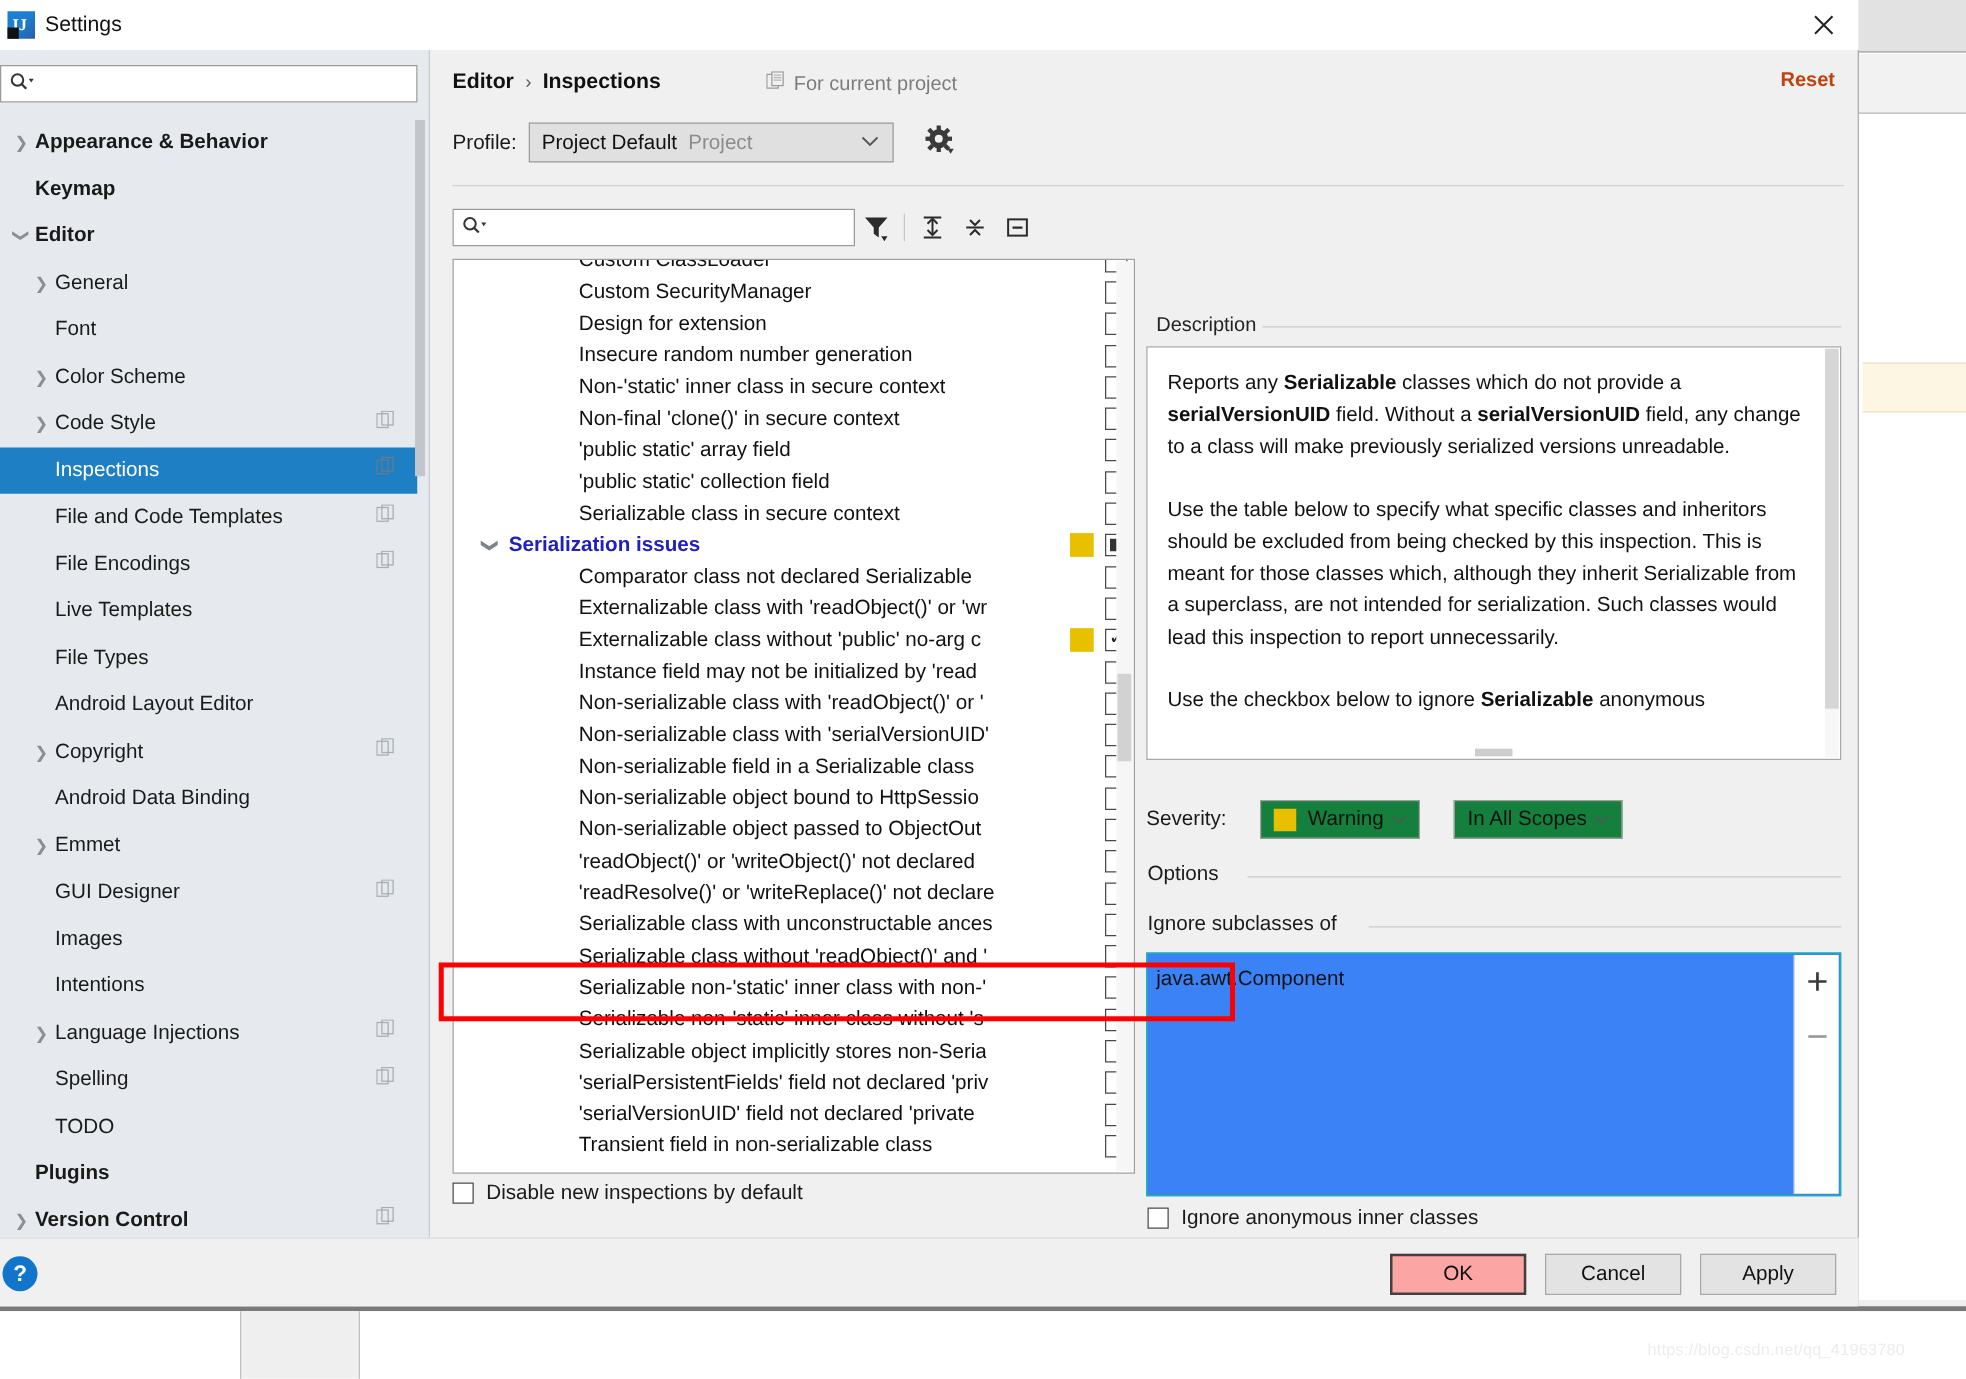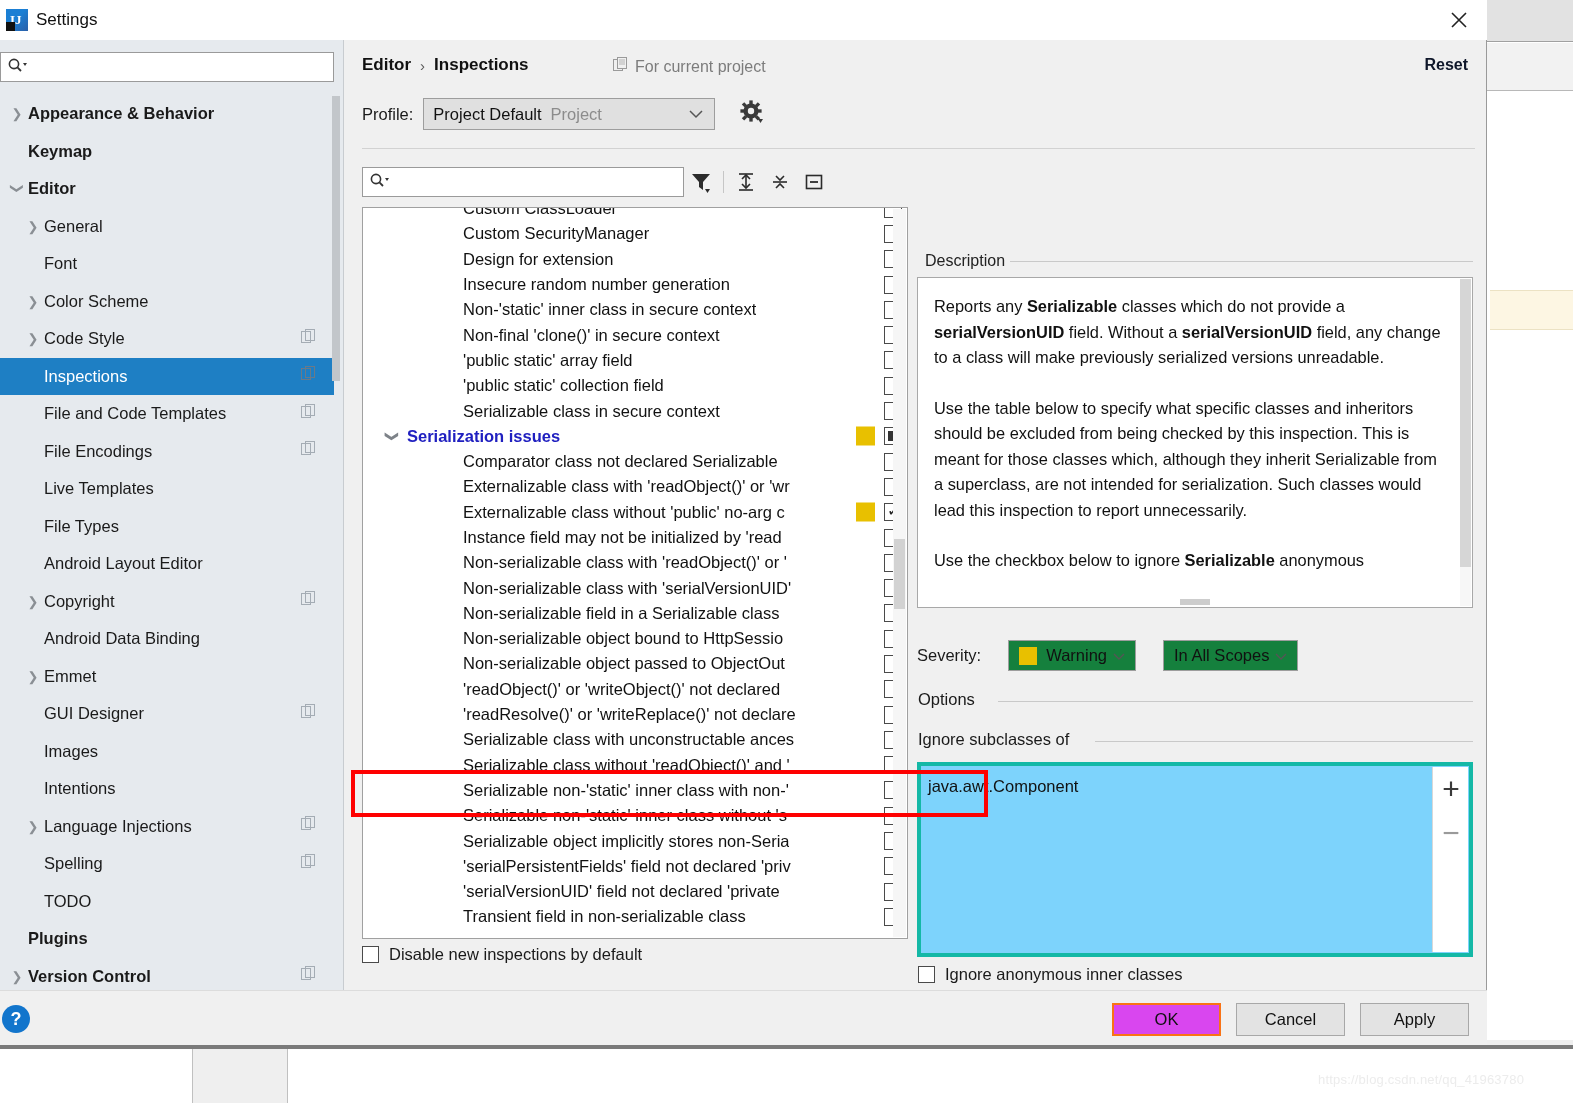--- a/index.html
+++ b/index.html
@@ -96,21 +96,21 @@
     position: absolute; left: 0; top: 0; width: 8px; height: 285px;
     background: #c2c6ca;
   }
 
   
   #content { position: absolute; left: 345px; top: 40px; right: 0; height: 950px; background: #f0f0f0; }
   #breadcrumb { position: absolute; left: 17px; top: 15px; display: flex; align-items: center; gap: 9px; font-size: 17px; }
   #breadcrumb .crumb { font-weight: bold; color: #111; }
   #breadcrumb .sep { color: #5a5a5a; font-size: 15px; }
   #for-project { position: absolute; left: 268px; top: 17px; display:flex; align-items:center; gap:7px; color:#7c7c7c; font-size:16px; }
-  #reset-link { position: absolute; right: 18px; top: 16px; color: #0f172a; font-weight: bold; font-size: 16px; cursor: pointer; margin-left: 28px; }
+  #reset-link { position: absolute; right: 18px; top: 16px; color: #c2410c; font-weight: bold; font-size: 16px; cursor: pointer; margin-left: 28px; }
 
   #profile-row { position: absolute; left: 17px; top: 58px; display: flex; align-items: center; gap: 10px; }
   #profile-label { font-size: 16.5px; color: #1a1a1a; }
   #profile-select {
     width: 292px; height: 32px; background: #e0e0e0; border: 1px solid #9d9d9d;
     display: flex; align-items: center; padding: 0 6px 0 9px; position: relative;
   }
   #profile-select .val { font-size: 16.5px; color: #111; }
   #profile-select .scope { font-size: 16.5px; color: #8c8c8c; margin-left: 9px; }
   #profile-select .chev { position: absolute; right: 10px; top: 50%; transform: translateY(-50%); }
@@ -181,42 +181,42 @@
   .combo .swatch { width: 18px; height: 18px; background: #e8c000; margin-right: 9px; flex: none; }
   .combo .ctext { font-size: 16.5px; color: #111; white-space: nowrap; }
 
   #options-title { position: absolute; left: 573px; top: 650px; font-size: 16.5px; color: #1a1a1a; }
   #options-line { position: absolute; left: 653px; top: 661px; width: 475px; height: 1px; background: #c9c9c9; }
   #ignore-title { position: absolute; left: 573px; top: 690px; font-size: 16.5px; color: #1a1a1a; }
   #ignore-line { position: absolute; left: 750px; top: 701px; width: 378px; height: 1px; background: #c9c9c9; }
 
   #ignore-box {
     position: absolute; left: 572px; top: 722px; width: 556px; height: 195px;
-    background: #7dd3fc; border: 4px solid #14b8a6;
+    background: #3b82f6; border: 1px solid #14b8a6;
   }
   #ignore-list { padding: 8px 0 0 7px; }
   .ignore-item { font-size: 16.5px; color: #111; height: 24px; line-height: 24px; cursor: default; }
   #ignore-btns { position: absolute; right: 1px; top: 1px; width: 36px; bottom: 1px; background: #fff; border-left: 1px solid #d8d8d8; }
   .pmbtn { width: 36px; height: 44px; display: flex; align-items: center; justify-content: center; font-size: 30px; color: #3a3a3a; cursor: pointer; }
   .pmbtn.minus { color: #9a9a9a; }
 
   #ignore-anon-row { position: absolute; left: 573px; top: 925px; display: flex; align-items: center; gap: 10px; }
 
   
   #red-rect {
     position: absolute; left: 351px; top: 770px; width: 637px; height: 47px;
     border: 4px solid #fe0000; pointer-events: none; z-index: 40;
   }
 
   
   #bottombar { position: absolute; left: 0; top: 990px; width: 1487px; height: 55px; background: #f0f0f0; border-top: 1px solid #dcdcdc; }
   #help-btn { position: absolute; left: 2px; top: 14px; width: 28px; height: 28px; border-radius: 50%; background: #1275cc; color: #fff; display: flex; align-items: center; justify-content: center; font-size: 18px; font-weight: bold; cursor: pointer; }
   #dlg-buttons { position: absolute; right: 18px; top: 12px; display: flex; gap: 15px; }
   .dbtn { width: 109px; height: 33px; background: #e3e3e3; border: 1px solid #a8a8a8; display: flex; align-items: center; justify-content: center; font-size: 16.5px; color: #111; cursor: pointer; }
-  .dbtn.default { border: 2px solid #f97316; background: #d946ef; }
+  .dbtn.default { border: 2px solid #404040; background: #fca5a5; }
 </style>
 </head>
 <body>
 
 <div id="bg-layer"></div>
 <div id="bg-right-strip"></div>
 <div id="bg-right-top"></div>
 <div id="bg-right-band"></div>
 <div id="bg-right-yellow"></div>
 <div id="bg-top-strip"></div>

